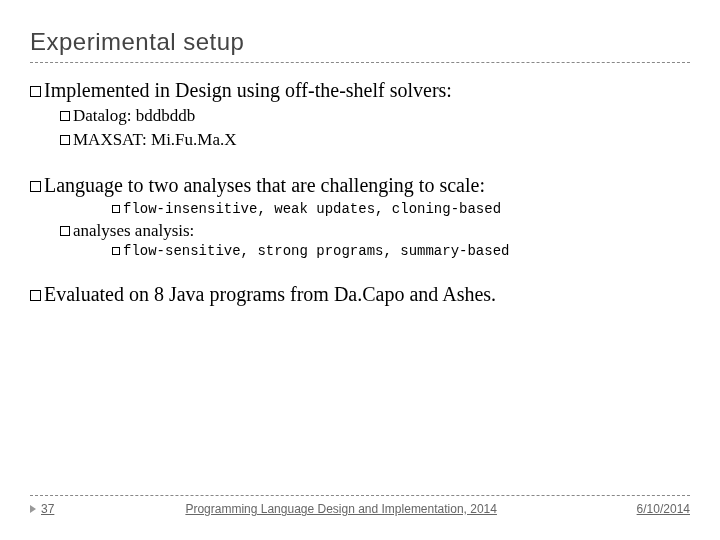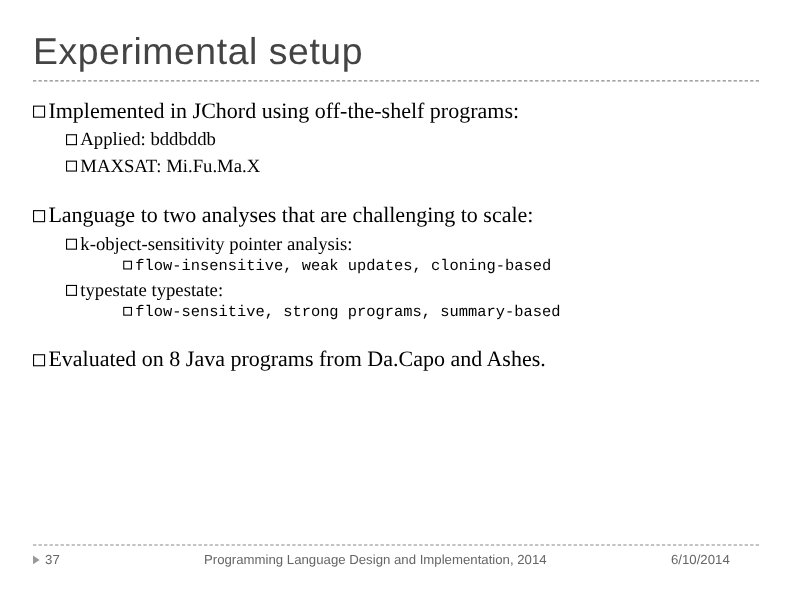--- a/index.html
+++ b/index.html
@@ -14,21 +14,21 @@
     box-sizing: border-box;
   }
   .slide {
     padding: 28px 30px 0 30px;
     box-sizing: border-box;
     width: 100%;
     height: 100%;
     position: relative;
   }
   .title {
-    font-size: 34px;
+    font-size: 24px;
     font-weight: normal;
     color: #444;
     margin: 0 0 6px 0;
     letter-spacing: 0.5px;
   }
   .title-rule {
     border: none;
     border-top: 1px dashed #888;
     margin: 0 0 16px 0;
   }
@@ -71,74 +71,72 @@
     border: none;
     border-top: 1px dashed #888;
     margin: 0 0 6px 0;
   }
   .footer-row {
     display: flex;
     align-items: center;
     font-family: Arial, Helvetica, sans-serif;
     font-size: 12px;
     color: #666;
+    text-decoration: underline;
   }
   .page-marker {
     display: inline-flex;
     align-items: center;
     margin-right: 18px;
   }
   .triangle {
     width: 0; height: 0;
     border-top: 4px solid transparent;
     border-bottom: 4px solid transparent;
     border-left: 6px solid #999;
     margin-right: 5px;
   }
   .footer-center {
     flex: 1;
     text-align: center;
   }
   .footer-right {
-    text-align: left;
+    text-align: right;
     min-width: 80px;
   }
 </style>
 </head>
 <body>
 
 <div class="slide">
   <h1 class="title">Experimental setup</h1>
   <hr class="title-rule">
 
   <div class="content">
 
     <div class="lvl1">
-      <span class="box"></span><span>Implemented in JChord using off-the-shelf programs:</span>
+      <span class="box"></span><span>Implemented in Design using off-the-shelf solvers:</span>
     </div>
     <div class="lvl2">
-      <span class="box"></span><span>Applied: bddbddb</span>
+      <span class="box"></span><span>Datalog: bddbddb</span>
     </div>
     <div class="lvl2">
       <span class="box"></span><span>MAXSAT: Mi.Fu.Ma.X</span>
     </div>
 
     <div class="group-gap"></div>
 
     <div class="lvl1">
       <span class="box"></span><span>Language to two analyses that are challenging to scale:</span>
     </div>
-    <div class="lvl2">
-      <span class="box"></span><span>k-object-sensitivity pointer analysis:</span>
-    </div>
     <div class="lvl4">
       <span class="box"></span><span>flow-insensitive, weak updates, cloning-based</span>
     </div>
     <div class="lvl2">
-      <span class="box"></span><span>typestate typestate:</span>
+      <span class="box"></span><span>analyses analysis:</span>
     </div>
     <div class="lvl4">
       <span class="box"></span><span>flow-sensitive, strong programs, summary-based</span>
     </div>
 
     <div class="group-gap"></div>
 
     <div class="lvl1">
       <span class="box"></span><span>Evaluated on 8 Java programs from Da.Capo and Ashes.</span>
     </div>

